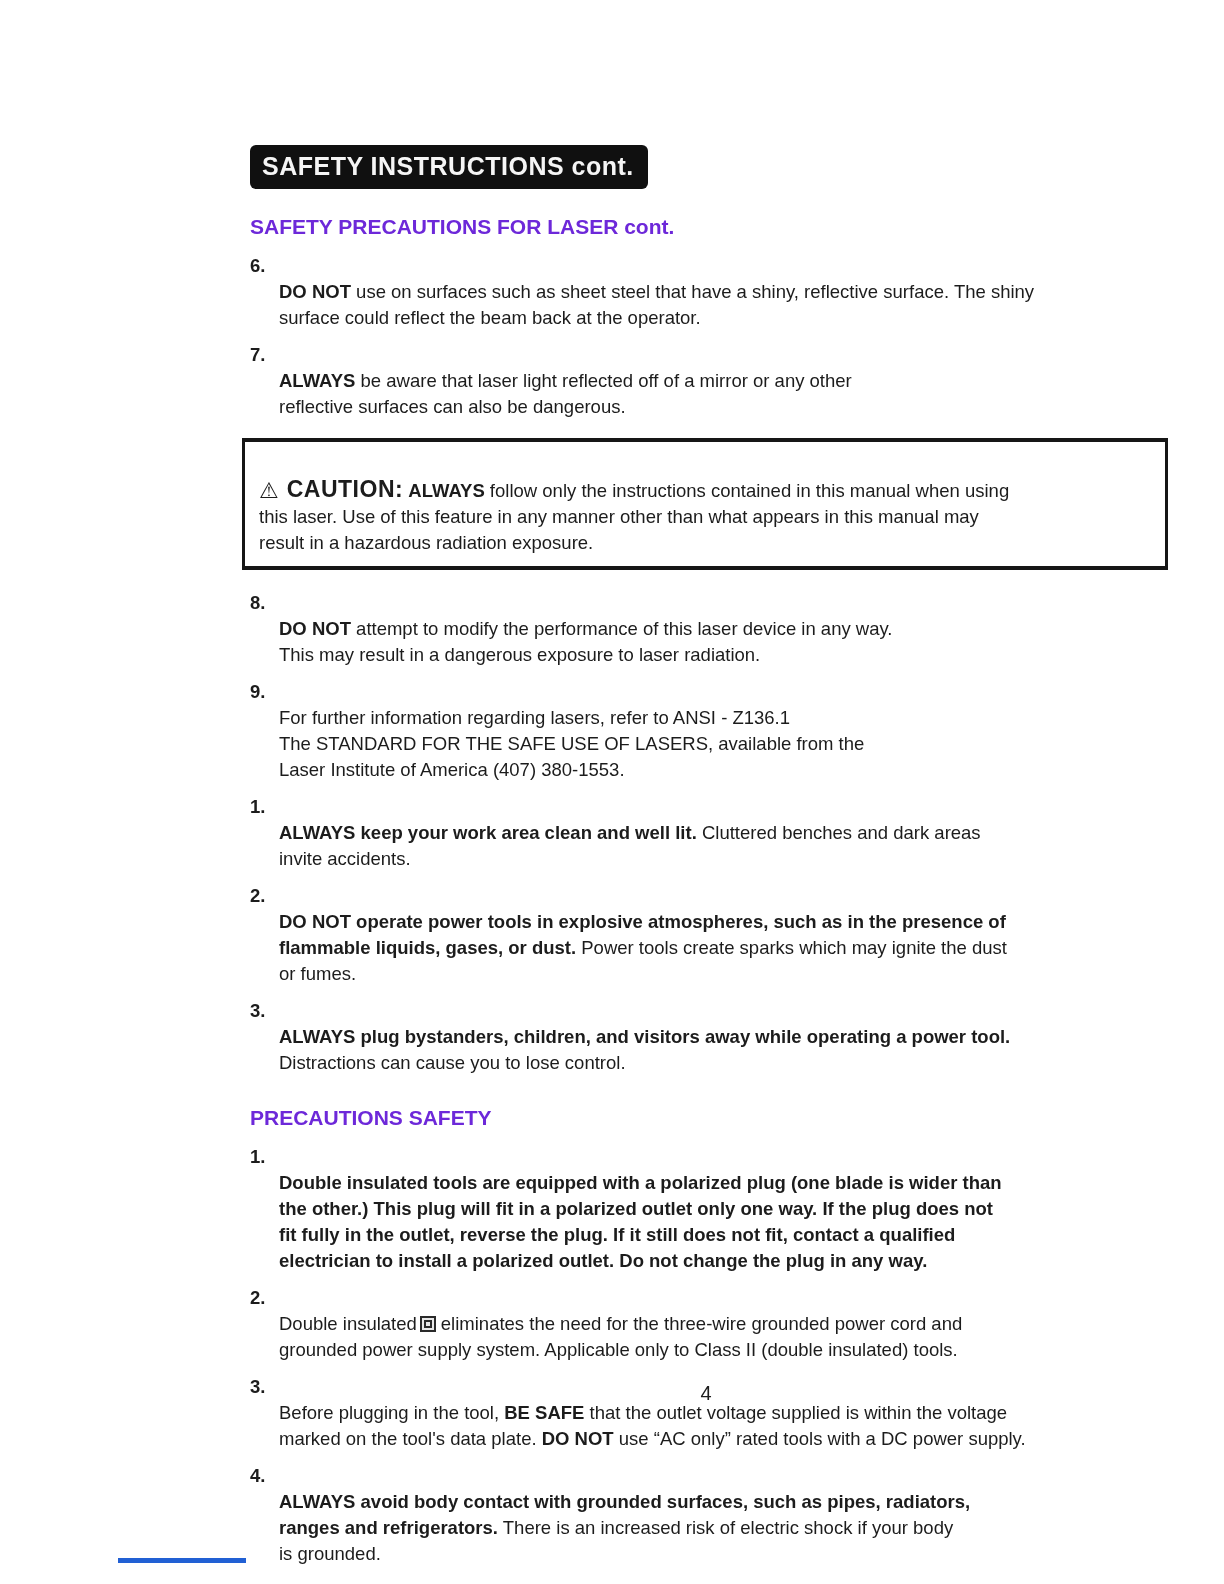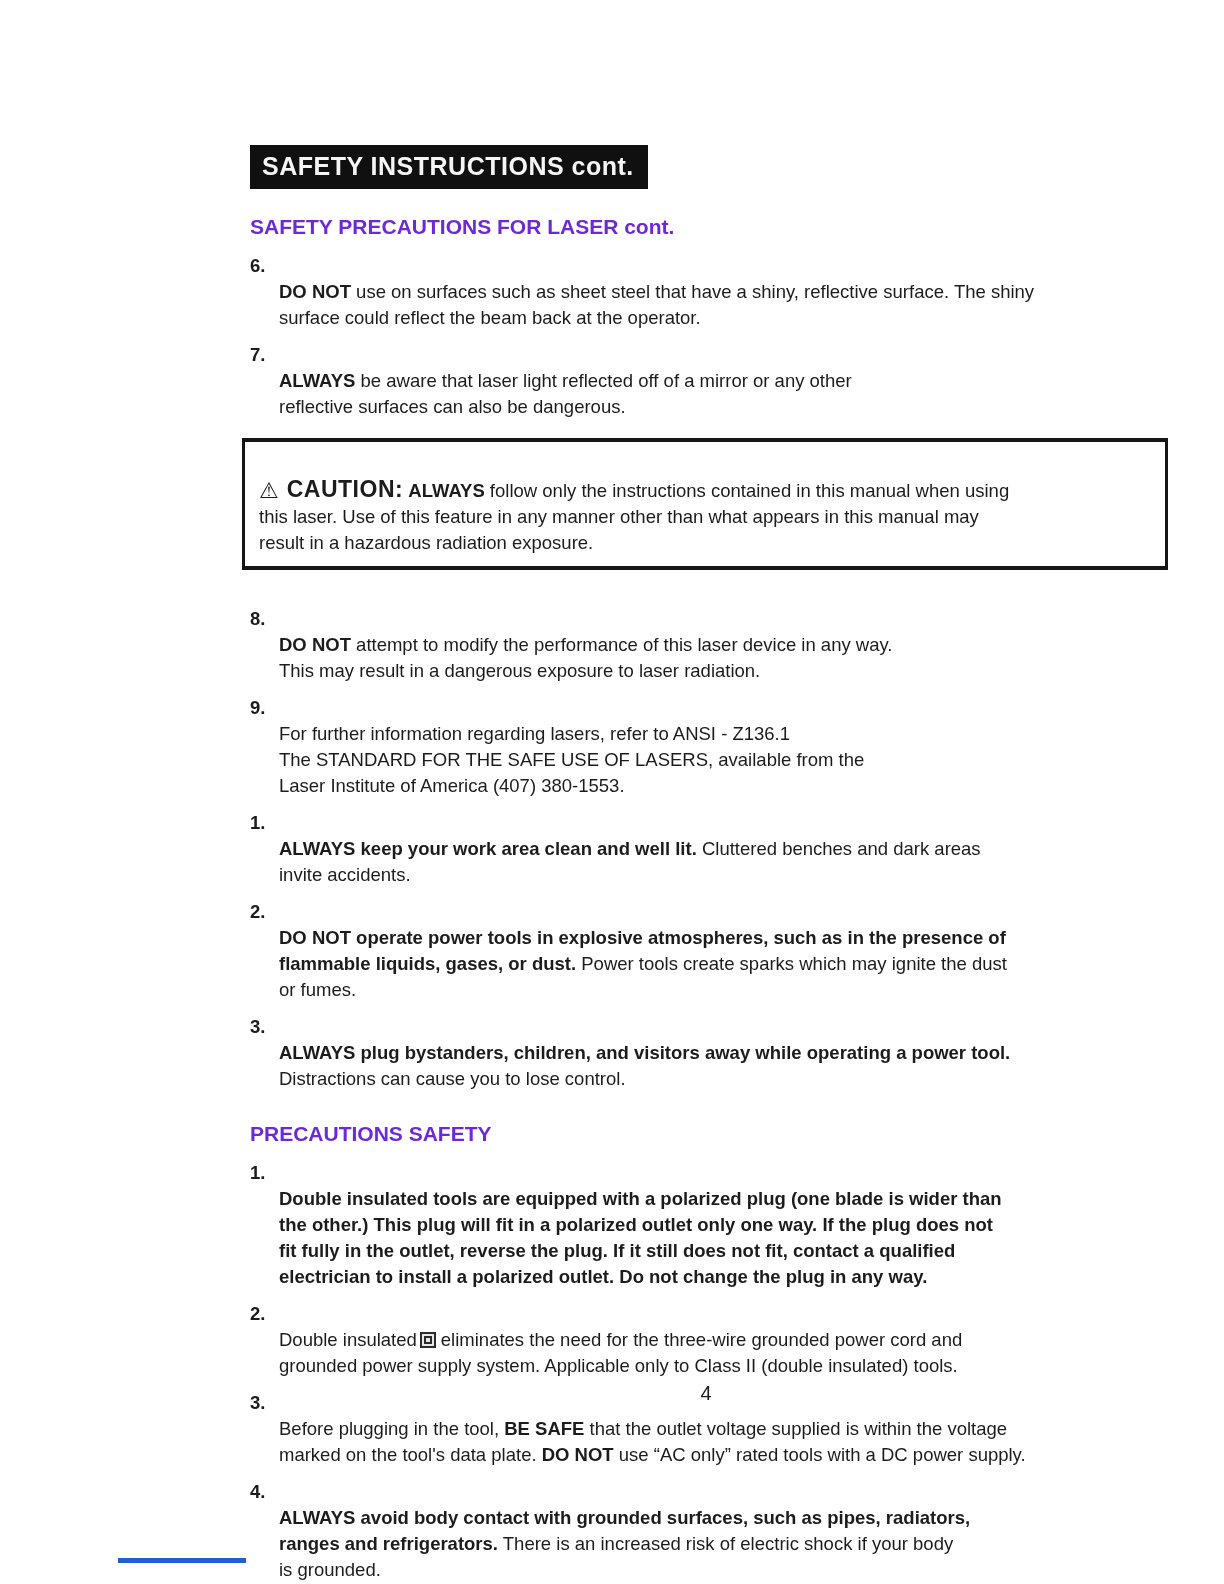--- a/index.html
+++ b/index.html
@@ -23,20 +23,21 @@
   }
   .banner {
     display: inline-block;
     background: #101010;
     color: #f5f5f5;
     font-size: 25px;
     font-weight: 700;
     letter-spacing: 0.5px;
     padding: 7px 14px 8px 12px;
     margin-bottom: 26px;
+    border-radius: 6px;
   }
   h2.section-heading {
     font-size: 21px;
     font-weight: 700;
     margin: 0 0 14px 0;
     color: #6d28d9;
   }
   .section-heading.spaced {
     margin-top: 30px;
   }
@@ -53,21 +54,21 @@
     left: 0;
     top: 0;
     font-weight: 700;
     white-space: nowrap;
   }
   .b { font-weight: 700; text-align: right; }
   .caution-box {
     border: 3px solid #161616;
     border-top-width: 4px;
     border-bottom-width: 4px;
-    margin: 18px -6px 36px -8px;
+    margin: 18px -6px 20px -8px;
     padding: 8px 14px 10px 14px;
     font-size: 18.5px;
     line-height: 26px;
     white-space: pre-line;
   }
   .caution-label {
     font-size: 23px;
     font-weight: 700;
     letter-spacing: 0.5px;
   }

